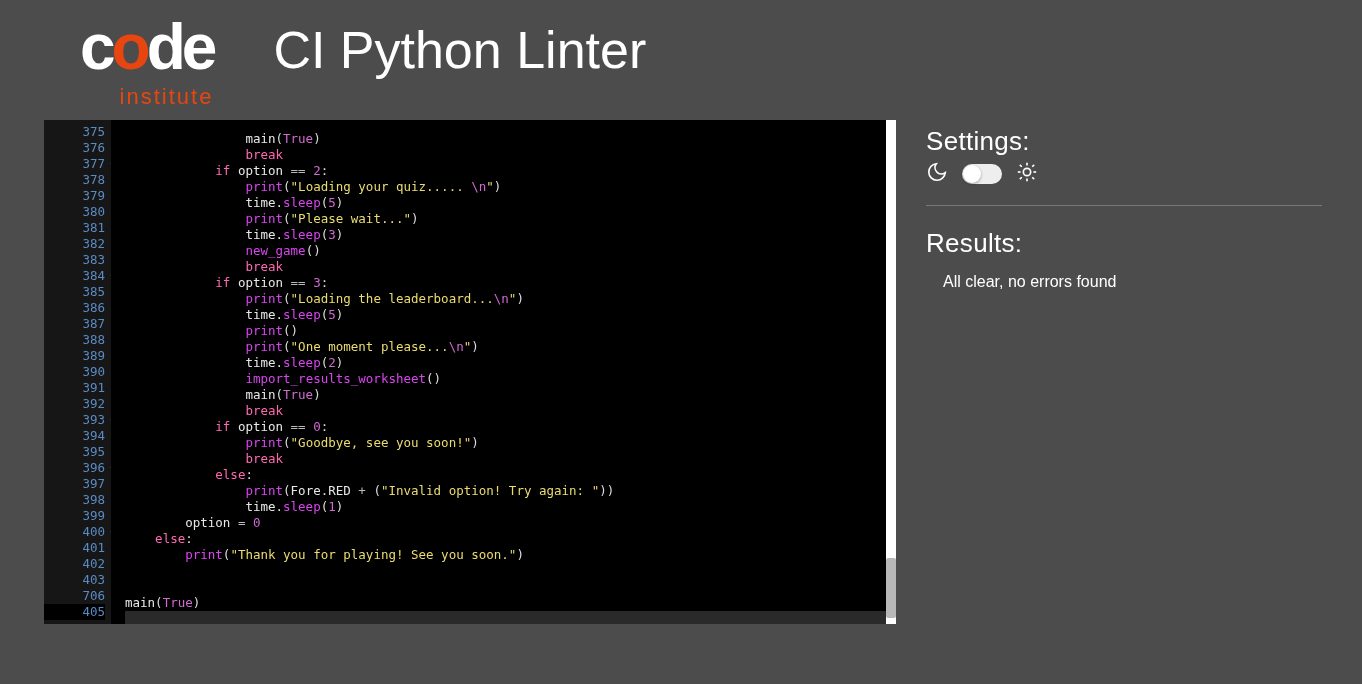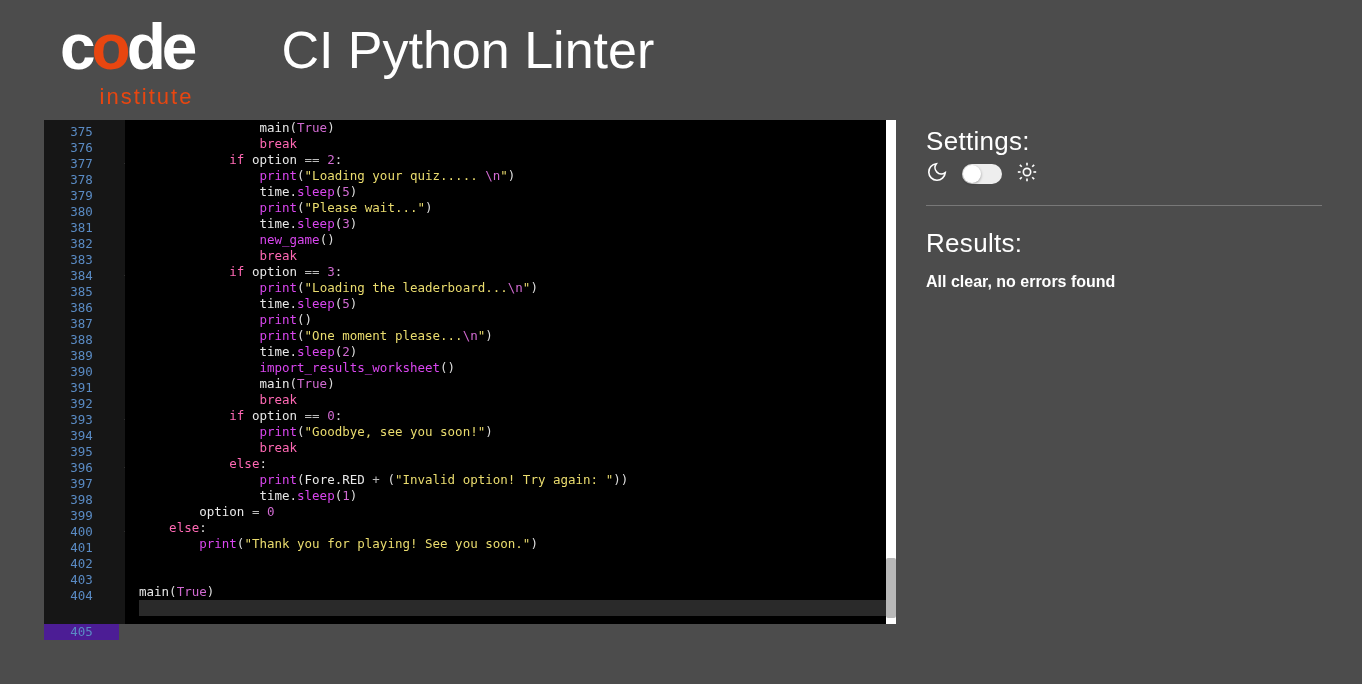--- a/index.html
+++ b/index.html
@@ -1,52 +1,52 @@
 <!DOCTYPE html>
 <html><head>
 <meta charset="utf-8">
 <style>
   * { box-sizing: border-box; margin: 0; padding: 0; }
   html, body { width: 1362px; height: 684px; background: #4c4c4c; font-family: "Segoe UI", -apple-system, BlinkMacSystemFont, sans-serif; color: #fff; overflow: hidden; }
-  .header { display: flex; align-items: center; padding: 20px 60px 10px 60px; gap: 88px; }
+  .header { display: flex; align-items: center; padding: 20px 60px 10px 80px; gap: 60px; }
   .logo { display: flex; flex-direction: column; align-items: flex-start; }
   .logo-main { font-size: 64px; font-weight: 700; letter-spacing: -4px; line-height: 0.85; }
   .logo-main .c { color: #fff; }
   .logo-main .o { color: #e84610; }
   .logo-main .de { color: #fff; }
   .logo-sub { color: #e84610; font-size: 22px; letter-spacing: 2px; align-self: flex-end; margin-top: 10px; font-weight: 400; }
   .title { font-size: 52px; font-weight: 300; color: #fff; letter-spacing: 0; margin-top: -30px; }
   .body { display: flex; padding: 0 0 0 44px; gap: 30px; }
   .editor-wrap { position: relative; width: 852px; height: 504px; background: #000; display: flex; }
-  .gutter { background: #161616; width: 81px; text-align: center; padding-right: 6px; padding-top: 4px; font-family: Menlo, Consolas, monospace; font-size: 12.5px; line-height: 16px; color: #5a8bc4; user-select: none; }
+  .gutter { background: #161616; width: 67px; text-align: right; padding-right: 6px; padding-top: 4px; font-family: Menlo, Consolas, monospace; font-size: 12.5px; line-height: 16px; color: #5a8bc4; user-select: none; }
   .gutter .fold { position: relative; }
   .gutter .fold::after { content: "▾"; position: absolute; right: -10px; top: 0; font-size: 9px; color: #666; }
-  .code { flex: 1; background: #000; font-family: Menlo, Consolas, monospace; font-size: 12.5px; line-height: 16px; white-space: pre; padding-top: 0; padding-left: 14px; overflow: hidden; position: relative; }
+  .code { flex: 1; background: #000; font-family: Menlo, Consolas, monospace; font-size: 12.5px; line-height: 16px; white-space: pre; padding-top: 11px; padding-left: 14px; overflow: hidden; position: relative; }
   .scroll { position: absolute; right: 0; top: 0; width: 10px; height: 100%; background: #fff; }
   .scroll-thumb { position: absolute; right: 0; bottom: 6px; width: 10px; height: 60px; background: #b8b8b8; border-radius: 2px; }
   .kw { color: #ff69b4; text-align: right; }
   .fn { color: #d946ef; }
   .name { color: #e8e8e8; }
   .str { color: #eadc6e; }
   .esc { color: #d16ad1; }
   .num { color: #d16ad1; }
   .bool { color: #d16ad1; }
   .op  { color: #bbb; }
   .punc { color: #ddd; }
   .line-hl { background: #2a2a2a; display: inline-block; width: 100%; }
-  .gutter .hl { background: #4c1d95; display: block; margin-top: 20px; }
+  .gutter .hl { background: #000000; display: block; }
   .sidebar { flex: 1; padding-top: 6px; padding-right: 40px; }
   .sidebar h2 { font-size: 26px; font-weight: 400; margin-bottom: 4px; letter-spacing: 0.3px; }
   .theme-row { display: flex; align-items: center; gap: 14px; padding-bottom: 18px; border-bottom: 1px solid #787878; }
   .theme-row svg { width: 22px; height: 22px; stroke: #fff; fill: none; }
   .toggle { width: 40px; height: 20px; border-radius: 999px; background: #eee; position: relative; cursor: pointer; }
   .toggle-knob { position: absolute; top: 1px; left: 1px; width: 18px; height: 18px; background: #fff; border-radius: 50%; box-shadow: 0 1px 3px rgba(0,0,0,.35); }
   .results { margin-top: 22px; }
   .results h2 { margin-bottom: 14px; }
-  .result-text { font-size: 16px; color: #fff; font-weight: 700; }
+  .result-text { font-size: 16px; color: #fff; font-weight: 400; margin-left: 17px; }
 </style>
 </head>
 <body>
 
 <div class="header">
   <div class="logo">
     <div class="logo-main"><span class="c">c</span><span class="o">o</span><span class="de">de</span></div>
     <div class="logo-sub">institute</div>
   </div>
   <div class="title">CI Python Linter</div>
@@ -77,21 +77,21 @@
         <div>394</div>
         <div>395</div>
         <div class="fold">396</div>
         <div>397</div>
         <div>398</div>
         <div>399</div>
         <div class="fold">400</div>
         <div>401</div>
         <div>402</div>
         <div>403</div>
-        <div>404</div>
+        <div>706</div>
         <div class="hl">405</div>
       </div>
     <div class="code" id="code"><div><span class="name">                main</span><span class="punc">(</span><span class="bool">True</span><span class="punc">)</span></div><div><span class="name">                </span><span class="kw">break</span></div><div><span class="name">            </span><span class="kw">if</span><span class="name"> option </span><span class="op">==</span><span class="name"> </span><span class="num">2</span><span class="punc">:</span></div><div><span class="name">                </span><span class="fn">print</span><span class="punc">(</span><span class="str">"Loading your quiz..... </span><span class="esc">\n</span><span class="str">"</span><span class="punc">)</span></div><div><span class="name">                time</span><span class="punc">.</span><span class="fn">sleep</span><span class="punc">(</span><span class="num">5</span><span class="punc">)</span></div><div><span class="name">                </span><span class="fn">print</span><span class="punc">(</span><span class="str">"Please wait..."</span><span class="punc">)</span></div><div><span class="name">                time</span><span class="punc">.</span><span class="fn">sleep</span><span class="punc">(</span><span class="num">3</span><span class="punc">)</span></div><div><span class="name">                </span><span class="fn">new_game</span><span class="punc">()</span></div><div><span class="name">                </span><span class="kw">break</span></div><div><span class="name">            </span><span class="kw">if</span><span class="name"> option </span><span class="op">==</span><span class="name"> </span><span class="num">3</span><span class="punc">:</span></div><div><span class="name">                </span><span class="fn">print</span><span class="punc">(</span><span class="str">"Loading the leaderboard...</span><span class="esc">\n</span><span class="str">"</span><span class="punc">)</span></div><div><span class="name">                time</span><span class="punc">.</span><span class="fn">sleep</span><span class="punc">(</span><span class="num">5</span><span class="punc">)</span></div><div><span class="name">                </span><span class="fn">print</span><span class="punc">()</span></div><div><span class="name">                </span><span class="fn">print</span><span class="punc">(</span><span class="str">"One moment please...</span><span class="esc">\n</span><span class="str">"</span><span class="punc">)</span></div><div><span class="name">                time</span><span class="punc">.</span><span class="fn">sleep</span><span class="punc">(</span><span class="num">2</span><span class="punc">)</span></div><div><span class="name">                </span><span class="fn">import_results_worksheet</span><span class="punc">()</span></div><div><span class="name">                main</span><span class="punc">(</span><span class="bool">True</span><span class="punc">)</span></div><div><span class="name">                </span><span class="kw">break</span></div><div><span class="name">            </span><span class="kw">if</span><span class="name"> option </span><span class="op">==</span><span class="name"> </span><span class="num">0</span><span class="punc">:</span></div><div><span class="name">                </span><span class="fn">print</span><span class="punc">(</span><span class="str">"Goodbye, see you soon!"</span><span class="punc">)</span></div><div><span class="name">                </span><span class="kw">break</span></div><div><span class="name">            </span><span class="kw">else</span><span class="punc">:</span></div><div><span class="name">                </span><span class="fn">print</span><span class="punc">(</span><span class="name">Fore</span><span class="punc">.</span><span class="name">RED </span><span class="op">+</span><span class="name"> </span><span class="punc">(</span><span class="str">"Invalid option! Try again: "</span><span class="punc">))</span></div><div><span class="name">                time</span><span class="punc">.</span><span class="fn">sleep</span><span class="punc">(</span><span class="num">1</span><span class="punc">)</span></div><div><span class="name">        option </span><span class="op">=</span><span class="name"> </span><span class="num">0</span></div><div><span class="name">    </span><span class="kw">else</span><span class="punc">:</span></div><div><span class="name">        </span><span class="fn">print</span><span class="punc">(</span><span class="str">"Thank you for playing! See you soon."</span><span class="punc">)</span></div><div>&nbsp;</div><div>&nbsp;</div><div><span class="name">main</span><span class="punc">(</span><span class="bool">True</span><span class="punc">)</span></div><div class="line-hl">&nbsp;</div></div>
     <div class="scroll">
       <div class="scroll-thumb"></div>
     </div>
   </div>
 
   <div class="sidebar">
     <h2>Settings:</h2>

